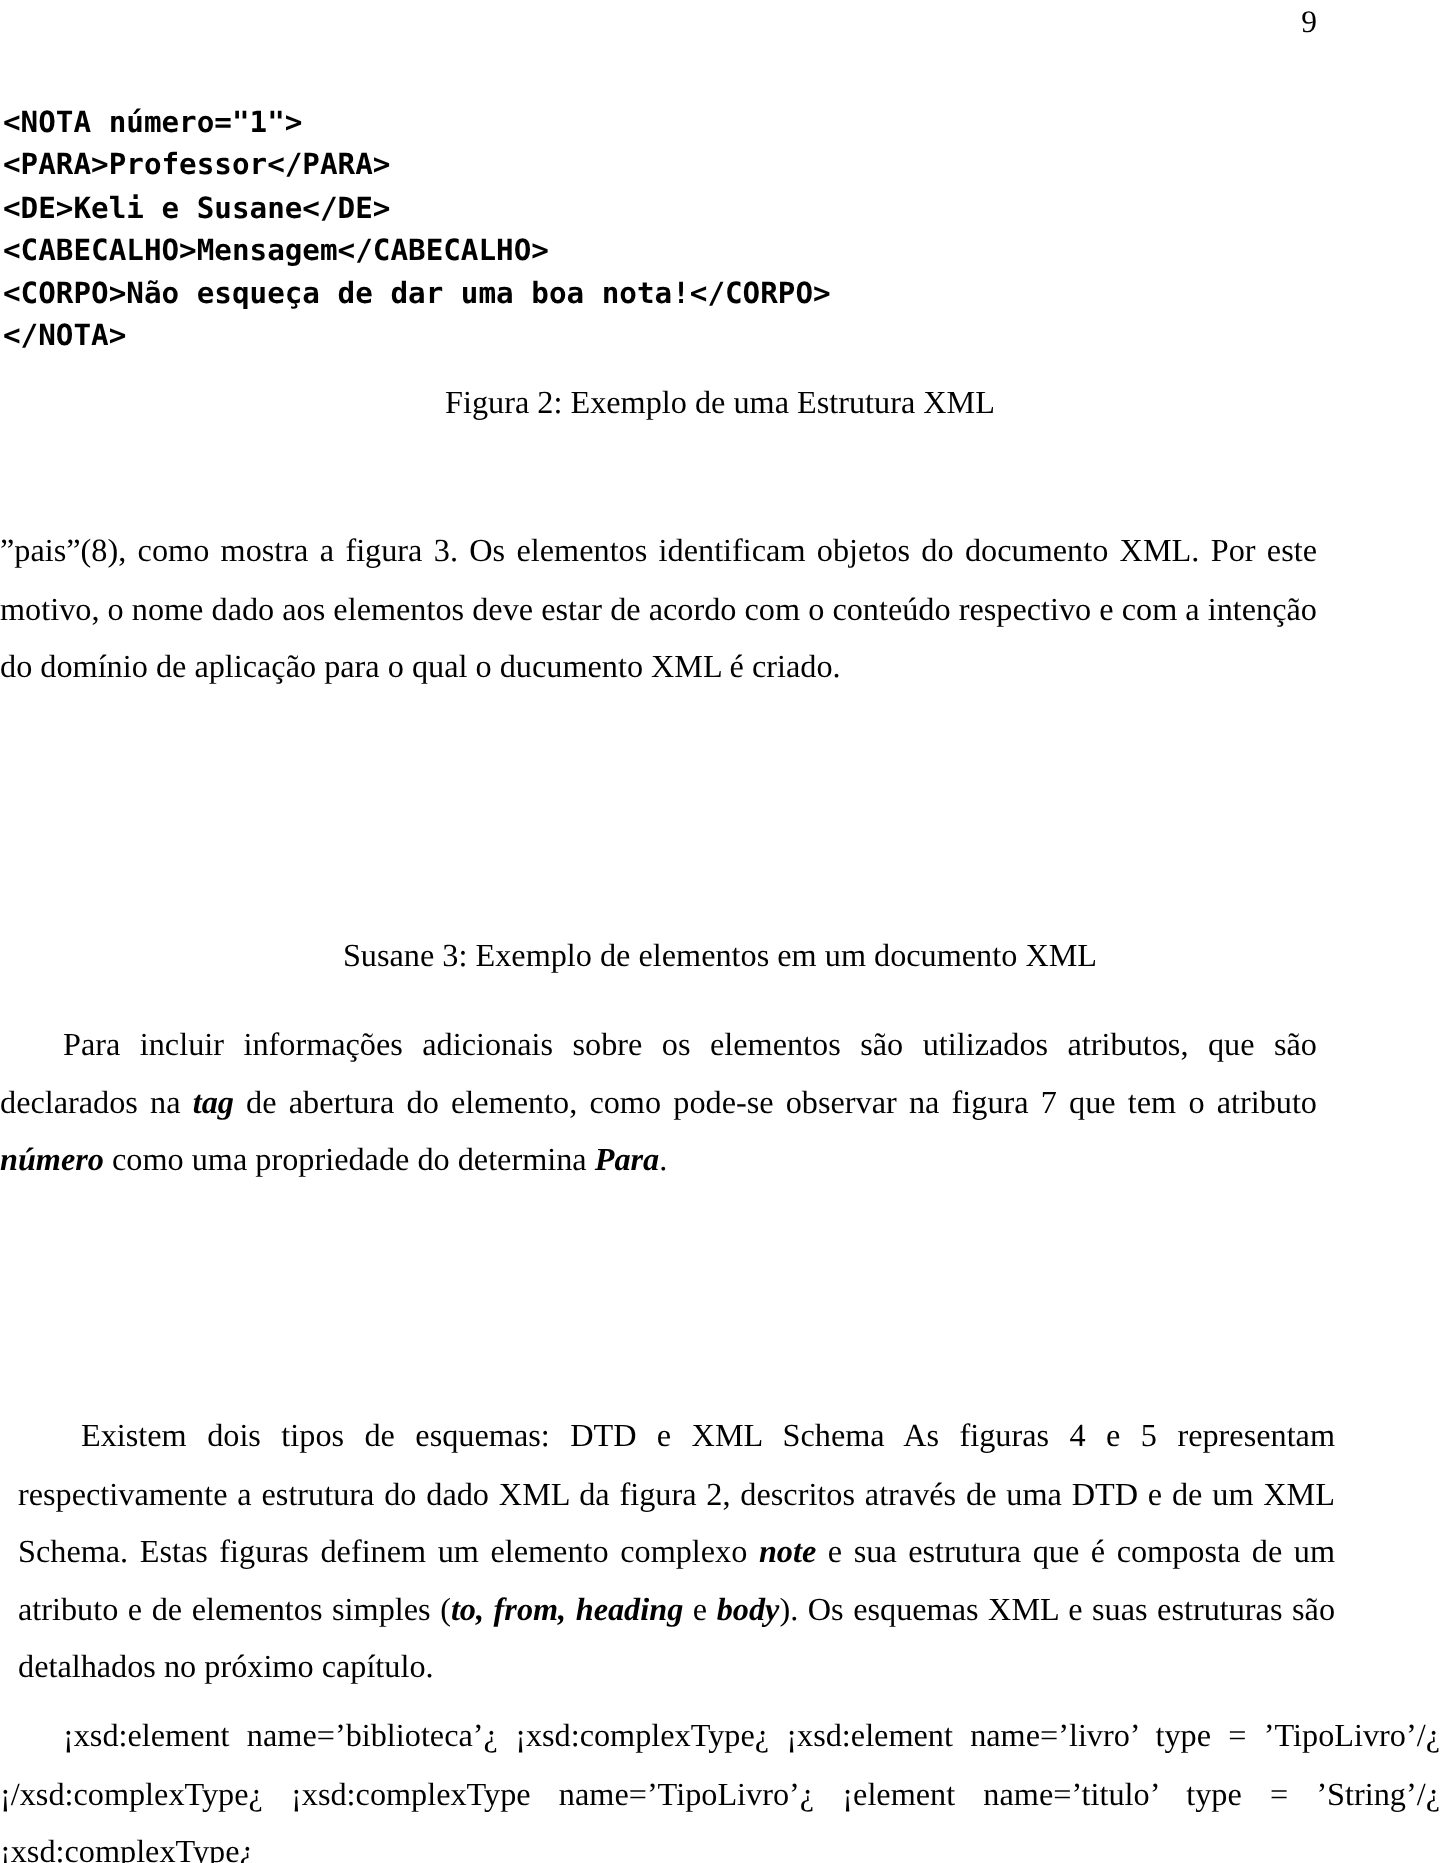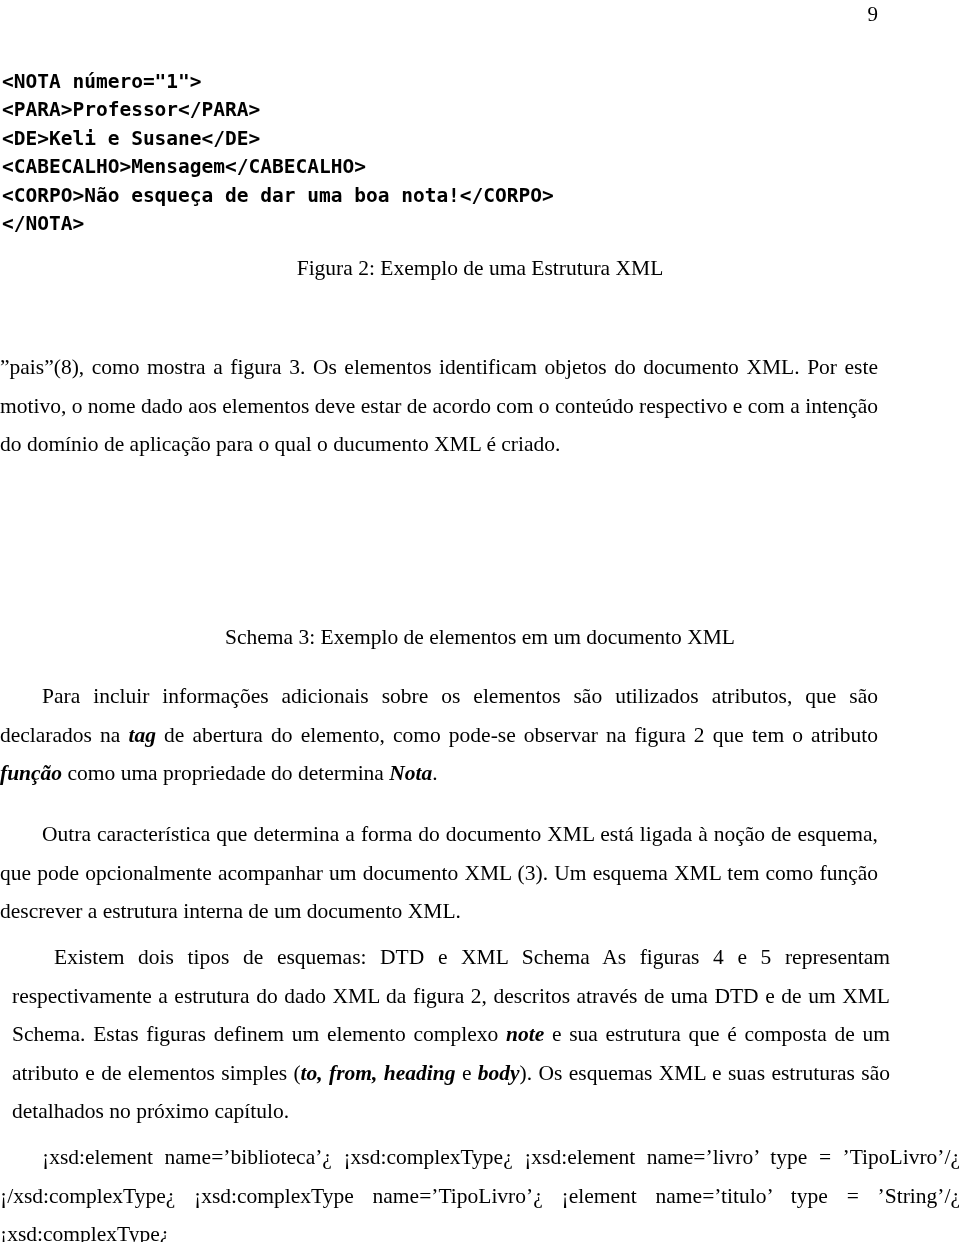--- a/index.html
+++ b/index.html
@@ -86,29 +86,26 @@
 &lt;CORPO&gt;Não esqueça de dar uma boa nota!&lt;/CORPO&gt;
 &lt;/NOTA&gt;</pre>
 
   <div class="figure-caption" id="caption-fig2">Figura 2: Exemplo de uma Estrutura XML</div>
 
   <div class="para" id="para-1">
     <span>”pais”(8), como mostra a figura 3. Os elementos identificam objetos do documento XML. Por este motivo, o nome dado aos elementos deve estar de acordo com o conteúdo respectivo e com a intenção do domínio de aplicação para o qual o ducumento XML é criado.</span>
   </div>
 
 
-  <div class="figure-caption" id="caption-fig3">Schema 3: Exemplo de elementos em um documento XML</div>
+  <div class="figure-caption" id="caption-fig3">Susane 3: Exemplo de elementos em um documento XML</div>
 
   <div class="para" id="para-2">
-    <span>Para incluir informações adicionais sobre os elementos são utilizados atributos, que são declarados na </span><em>tag</em><span> de abertura do elemento, como pode-se observar na figura 2 que tem o atributo </span><em>função</em><span> como uma propriedade do determina </span><em>Nota</em><span>.</span>
+    <span>Para incluir informações adicionais sobre os elementos são utilizados atributos, que são declarados na </span><em>tag</em><span> de abertura do elemento, como pode-se observar na figura 7 que tem o atributo </span><em>número</em><span> como uma propriedade do determina </span><em>Para</em><span>.</span>
   </div>
 
-  <div class="para" id="para-3">
-    <span>Outra característica que determina a forma do documento XML está ligada à noção de esquema, que pode opcionalmente acompanhar um documento XML (3). Um esquema XML tem como função descrever a estrutura interna de um documento XML.</span>
-  </div>
 
   <div class="para" id="para-4">
     <span>Existem dois tipos de esquemas: DTD e XML Schema As figuras 4 e 5 representam respectivamente a estrutura do dado XML da figura 2, descritos através de uma DTD e de um XML Schema. Estas figuras definem um elemento complexo </span><em>note</em><span> e sua estrutura que é composta de um atributo e de elementos simples (</span><em>to,</em><span> </span><em>from,</em><span> </span><em>heading</em><span> e </span><em>body</em><span>). Os esquemas XML e suas estruturas são detalhados no próximo capítulo.</span>
   </div>
 
   <div class="para" id="para-5">
     <span>¡xsd:element name=’biblioteca’¿ ¡xsd:complexType¿ ¡xsd:element name=’livro’ type = ’TipoLivro’/¿ ¡/xsd:complexType¿ ¡xsd:complexType name=’TipoLivro’¿ ¡element name=’titulo’ type = ’String’/¿ ¡xsd:complexType¿</span>
   </div>
 
 </div>

